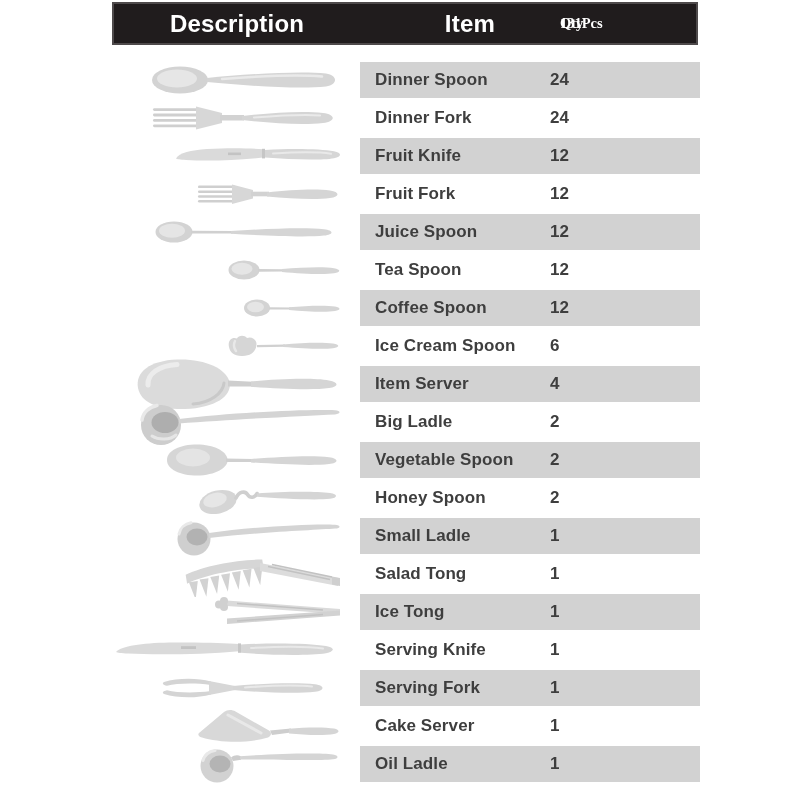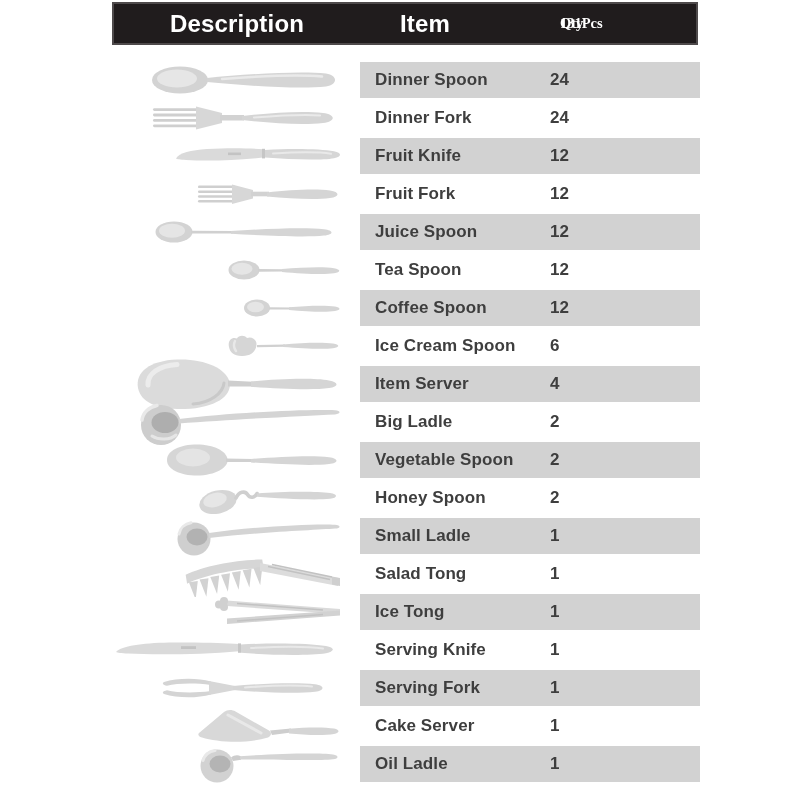--- a/index.html
+++ b/index.html
@@ -13,21 +13,21 @@
   
   .hdr{
     position:absolute;left:112px;top:2px;
     width:582px;height:39px;
     background:#201c1d;
     border:2px solid #4e4a4b;
   }
   .hdr span{position:absolute;top:50%;transform:translateY(-50%);
     color:#ffffff;text-align:center;display:block;}
   .hdr .h-desc{left:23px;width:200px;font-size:24px;font-weight:700;letter-spacing:.2px;}
-  .hdr .h-item{left:241px;width:140px;font-size:24px;font-weight:700;letter-spacing:.2px;}
+  .hdr .h-item{left:241px;width:140px;font-size:24px;font-weight:700;letter-spacing:.2px;text-align:right;}
   .hdr .h-qty{left:446px;width:140px;font-size:14.5px;font-weight:700;line-height:1.15;font-family:Liberation Serif, serif;}
   
   .tbl{position:absolute;left:360px;top:61px;width:340px;}
   .trow{
     height:38px;display:flex;align-items:center;
     box-sizing:border-box;
     color:#3e3e3e;font-size:17px;font-weight:700;letter-spacing:.1px;gap:6px;
   }
   .trow.g{background:#d2d2d2;border-top:1.5px solid #fff;border-bottom:1.5px solid #fff;}
   .trow .item{flex:1;padding-left:15px;white-space:nowrap;}

